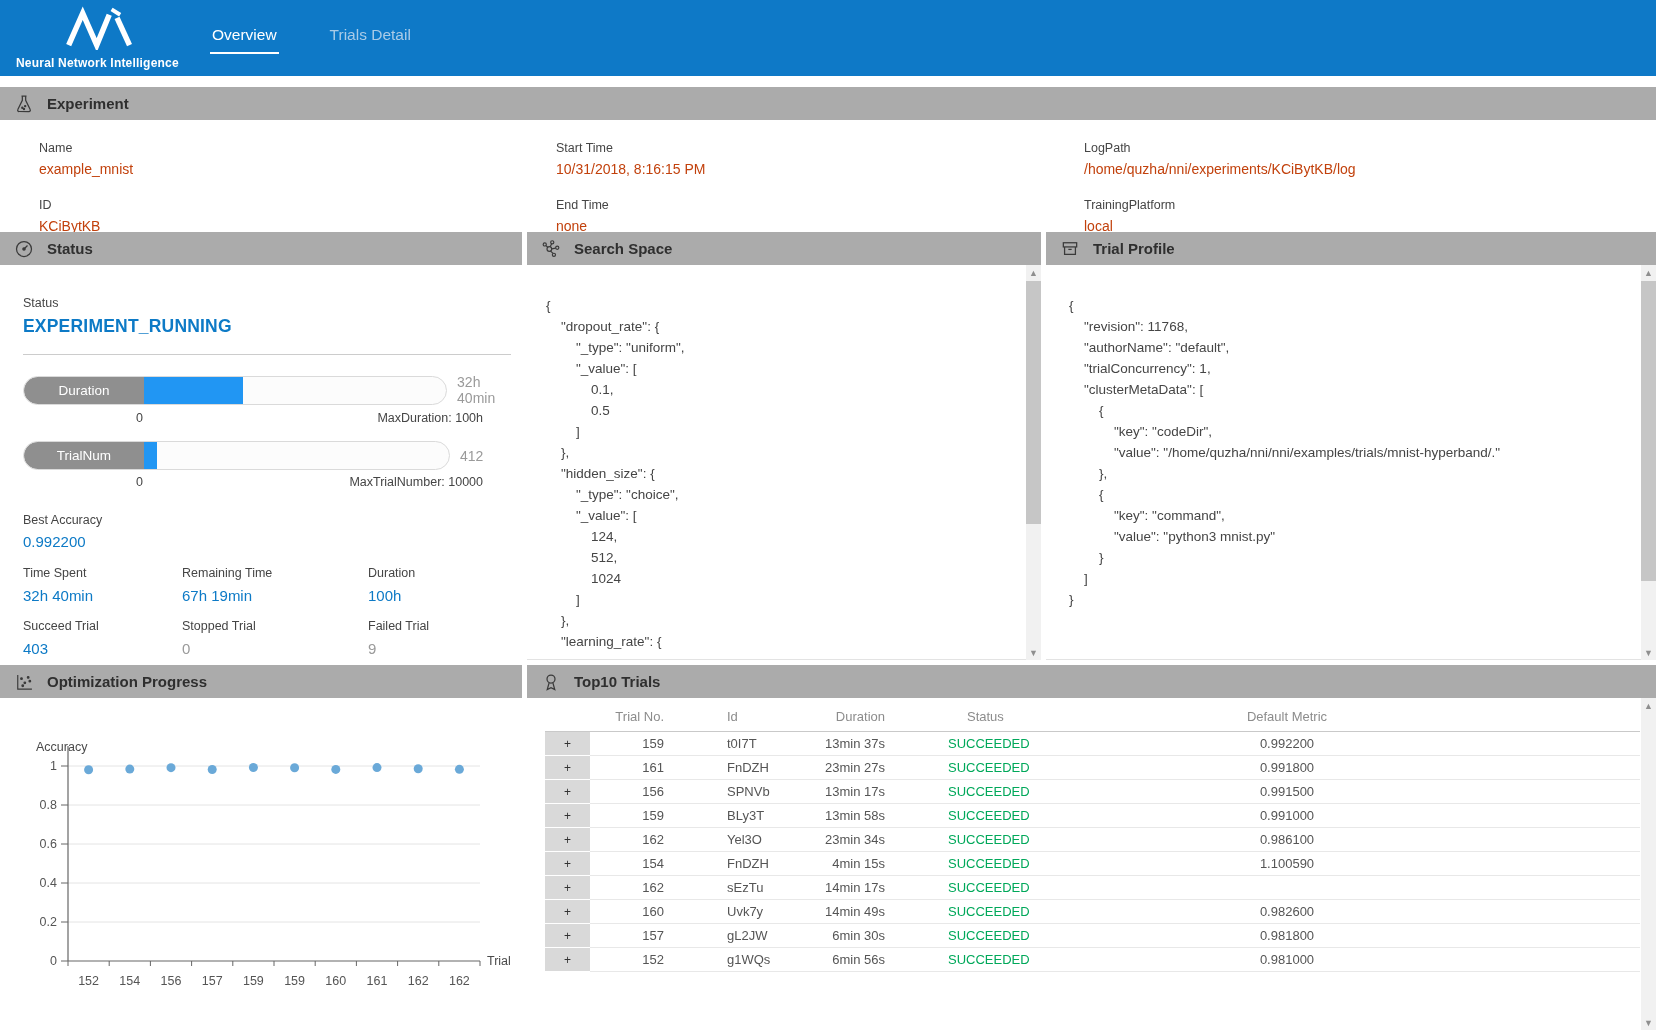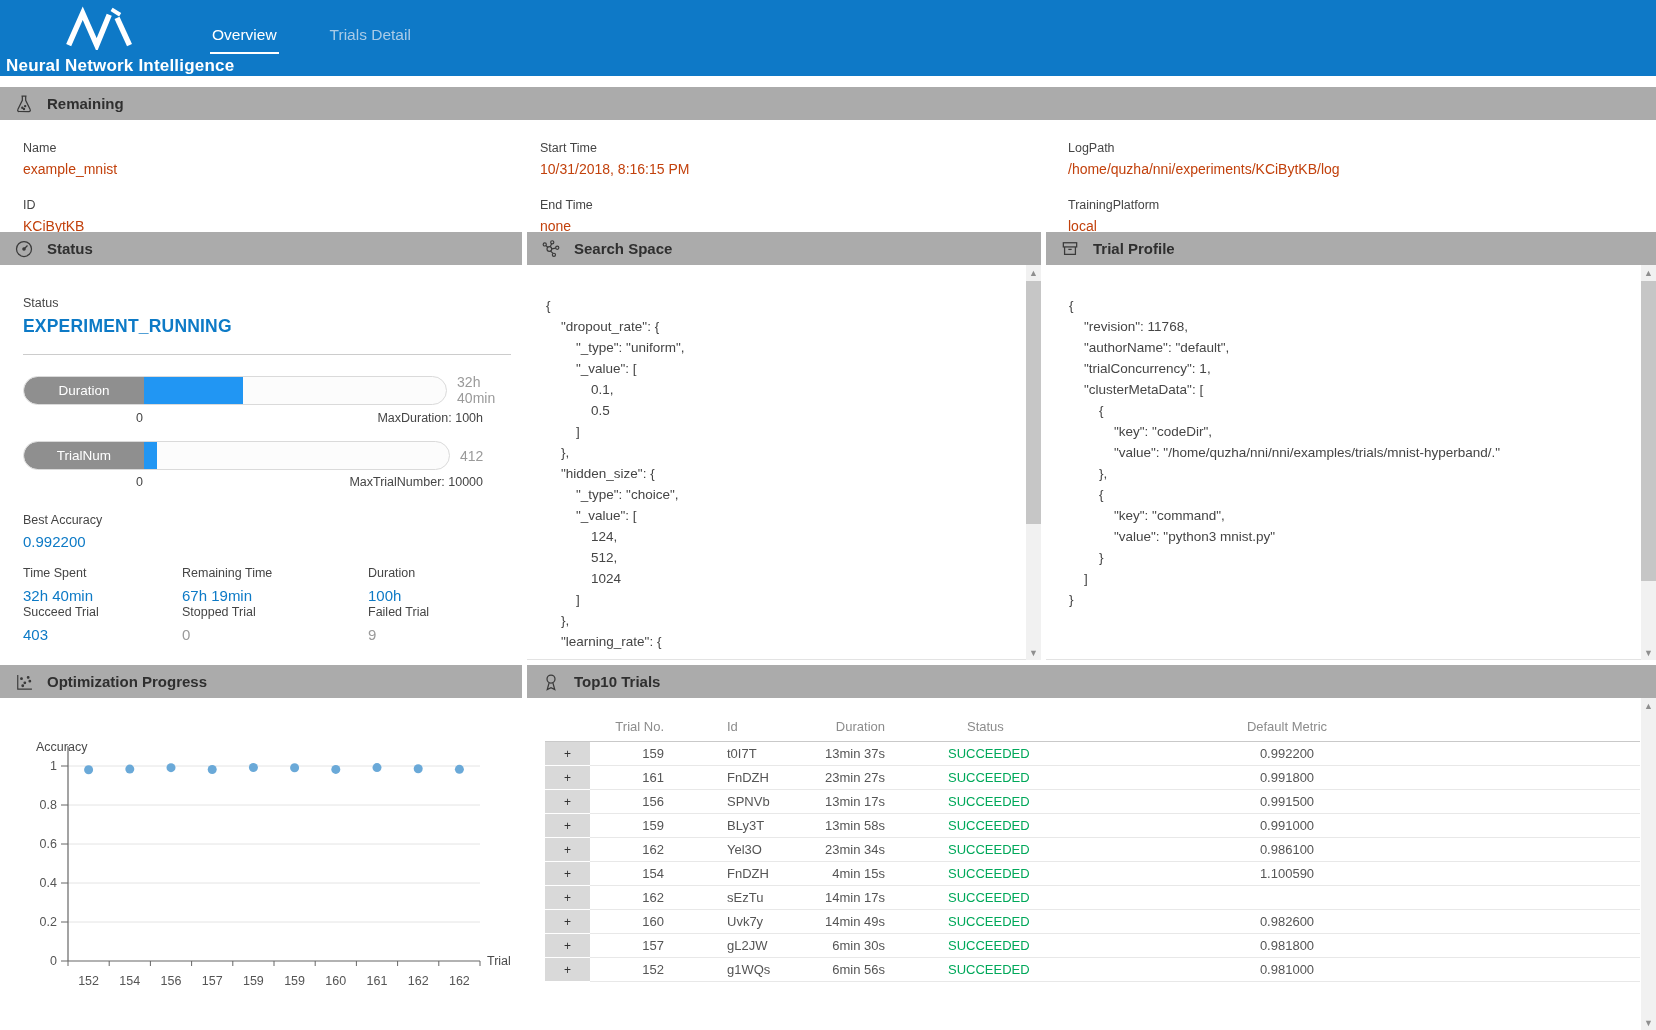--- a/index.html
+++ b/index.html
@@ -2,35 +2,35 @@
 <html><head>
 <meta charset="utf-8">
 <style>
   * { margin:0; padding:0; box-sizing:border-box; }
   html,body { width:1656px; height:1030px; background:#fff; font-family:"Liberation Sans",sans-serif; overflow:hidden; position:relative; }
   .abs { position:absolute; }
 
   
   #topbar { left:0; top:0; width:1656px; height:76px; background:#0e79c7; }
   #logo-glyph { left:64px; top:6px; }
-  #logo-text { left:6px; top:56px; color:#fff; font-size:17px; font-weight:bold; letter-spacing:0.2px; }
+  #logo-text { left:16px; top:56px; color:#fff; font-size:12px; font-weight:bold; letter-spacing:0.2px; }
   #tabs { left:212px; top:0; height:76px; display:flex; align-items:center; gap:53px; }
   .tab { font-size:15.5px; color:#a9cbe7; cursor:pointer; position:relative; padding:4px 0 10px 0; }
   .tab.active { color:#fff; }
   .tab.active:after { content:""; position:absolute; left:-2px; right:-2px; bottom:0; height:2px; background:#fff; }
 
   
   .sec-header { height:33px; background:#ababab; display:flex; align-items:center; padding-left:14px; gap:13px; }
   .sec-title { font-size:15px; font-weight:bold; color:#2f2f2f; }
   .sec-icon { width:20px; height:20px; display:flex; }
   .sec-icon svg { width:20px; height:20px; stroke:#3a3a3a; fill:none; stroke-width:1.5; }
 
   
   #experiment-header { left:0; top:87px; width:1656px; }
-  #experiment-fields { left:0; top:120px; width:1380px; height:112px; }
+  #experiment-fields { left:16px; top:120px; width:1380px; height:112px; }
   .exp-col { position:absolute; top:0; }
   .exp-col.c0{ left:23px; } .exp-col.c1{ left:540px; } .exp-col.c2{ left:1068px; }
   .fld-label { font-size:12.5px; color:#454545; margin-top:21px; }
   .fld-value { font-size:14px; color:#c2410c; margin-top:6px; }
 
   
   #status-panel  { left:0;     top:232px; width:522px;  height:428px; }
   #search-panel  { left:527px; top:232px; width:514px;  height:428px; }
   #profile-panel { left:1046px;top:232px; width:610px;  height:428px; }
   .panel-content { position:absolute; left:0; top:33px; right:0; bottom:0; }
@@ -43,42 +43,42 @@
   #status-divider { width:488px; border:none; border-top:1px solid #cccccc; margin-top:17px; }
   .bar-row { display:flex; align-items:center; margin-top:19px; }
   .bar-shell { width:427px; height:29px; border:1px solid #dadada; border-radius:15px; background:#fcfcfc; display:flex; overflow:hidden; }
   .bar-label { width:120px; background:#8f8f8f; color:#fff; font-size:13.5px; display:flex; align-items:center; justify-content:center; border-radius:14px 0 0 14px; flex:none; }
   .bar-track { flex:1; position:relative; }
   .bar-fill { position:absolute; left:0; top:0; bottom:0; background:#2196f3; }
   .bar-value { margin-left:10px; font-size:14px; color:#9a9a9a; }
   .bar-sub { width:347px; margin-left:113px; display:flex; justify-content:space-between; font-size:12.5px; color:#454545; margin-top:5px; }
   #best-acc { margin-top:24px; }
   #best-acc-value { font-size:15px; color:#0d7ac6; margin-top:6px; }
-  #status-stats { margin-top:16px; display:grid; grid-template-columns:159px 186px 1fr; row-gap:1px; }
+  #status-stats { margin-top:16px; display:grid; grid-template-columns:159px 186px 1fr; row-gap:15px; }
   .stat-value { font-size:15px; margin-top:7px; }
   .stat-value.accent { color:#0d7ac6; }
   .stat-value.muted { color:#9a9a9a; }
 
   
   .code-box { padding:30px 0 0 19px; }
   .code-line { font-size:13.5px; line-height:21px; color:#454545; white-space:pre; }
 
   
   .sb { position:absolute; width:15px; background:#f1f1f1; }
   .sb-arrow { position:absolute; left:0; width:15px; height:15px; display:flex; align-items:center; justify-content:center; font-size:9px; color:#8f8f8f; }
   .sb-thumb { position:absolute; left:0; width:15px; background:#c6c6c6; }
 
   
   #opt-panel   { left:0;     top:665px; width:522px;  height:365px; }
   #top10-panel { left:527px; top:665px; width:1129px; height:365px; }
   #optimization-chart { position:absolute; left:0; top:33px; }
   #optimization-chart svg text { font-family:"Liberation Sans",sans-serif; }
 
   
-  #top10-table { position:absolute; left:18px; top:47px; width:1095px; }
+  #top10-table { position:absolute; left:18px; top:37px; width:1095px; }
   .t-row, .t-head { display:flex; height:24px; }
   .t-head { height:30px; border-bottom:1px solid #c9c9c9; }
   .tcell { display:flex; align-items:center; font-size:13px; color:#555; height:100%; }
   .t-head .tcell { color:#8c8c8c; }
   .c-exp { width:45px; justify-content:center; }
   .t-row .c-exp { background:#d9d9d9; border-bottom:1px solid #fff; color:#333; font-size:12px; cursor:pointer; }
   .c-no  { width:82px;  justify-content:flex-end; padding-right:8px; }
   .c-id  { width:120px; padding-left:55px; }
   .c-dur { width:95px;  justify-content:flex-end; padding-right:2px; }
   .c-st  { width:210px; padding-left:61px; }
@@ -108,21 +108,21 @@
 
 <div id="experiment-header" class="abs sec-header">
   <span class="sec-icon">
     <svg viewBox="0 0 24 24">
         <path d="M9 2.5h6M10 2.5v5L4.6 18.6a1.6 1.6 0 0 0 1.4 2.4h12a1.6 1.6 0 0 0 1.4-2.4L14 7.5v-5"></path>
         <circle cx="10" cy="16.5" r="0.7" fill="#3a3a3a"></circle>
         <circle cx="13.4" cy="14.5" r="0.7" fill="#3a3a3a"></circle>
         <circle cx="12" cy="18" r="0.7" fill="#3a3a3a"></circle>
       </svg>
   </span>
-  <span class="sec-title">Remaining</span>
+  <span class="sec-title">Experiment</span>
 </div>
 <div id="experiment-fields" class="abs">
     <div class="exp-col c0">
       <div class="fld-label">Name</div>
       <div class="fld-value">example_mnist</div>
       <div class="fld-label">ID</div>
       <div class="fld-value">KCiBytKB</div>
     </div>
     <div class="exp-col c1">
       <div class="fld-label">Start Time</div>

